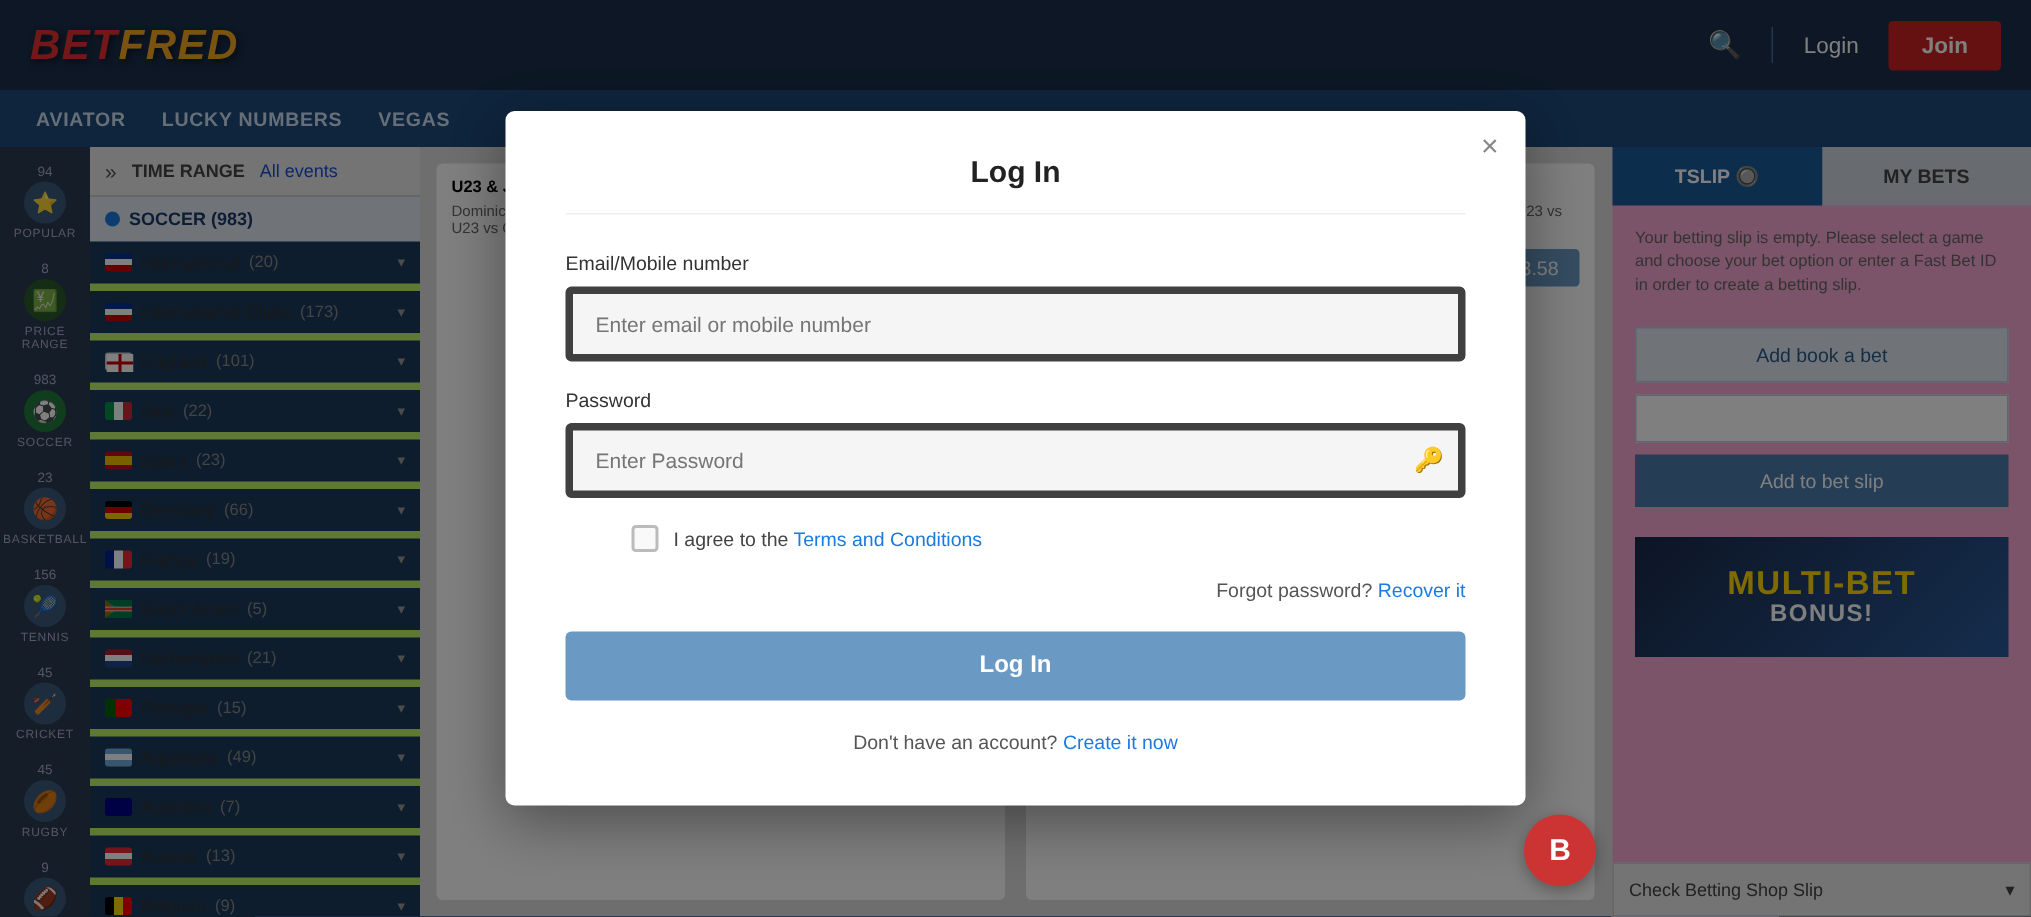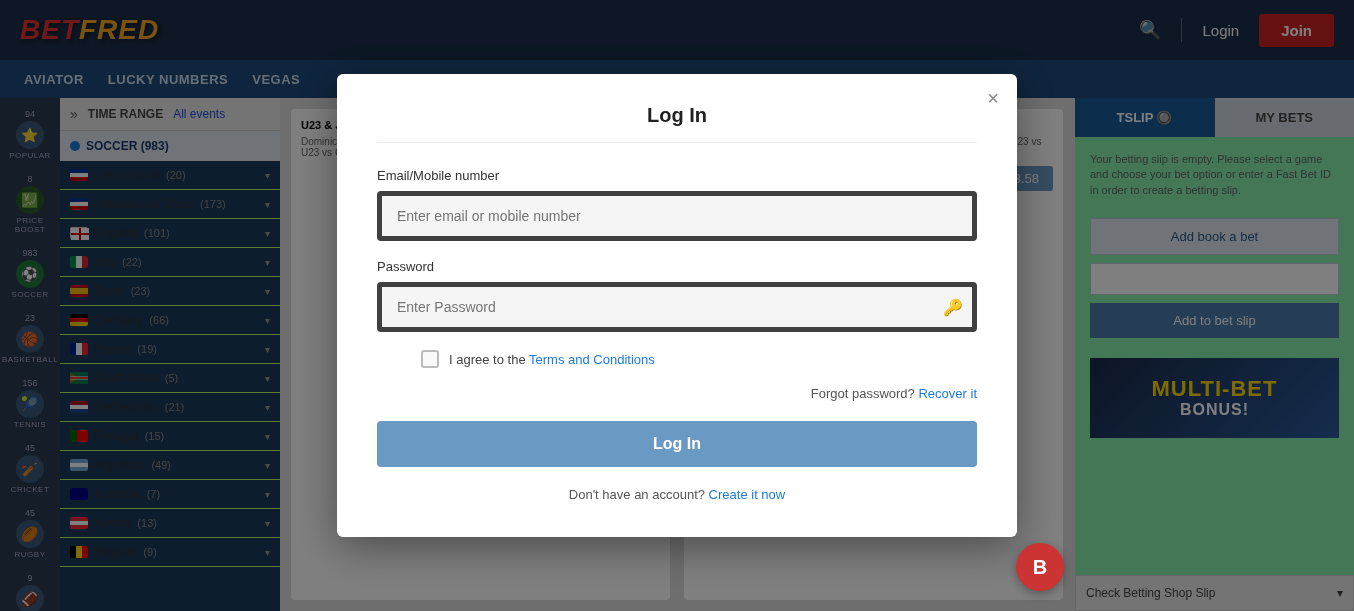--- a/index.html
+++ b/index.html
@@ -184,21 +184,21 @@
       border-radius: 50%;
       background: #1a7adf;
     }
     .sidebar-country-item {
       display: flex;
       align-items: center;
       padding: 7px 10px;
       font-size: 12px;
       color: #333;
       cursor: pointer;
-      border-bottom: 1px solid #bef264;
+      border-bottom: 5px solid #bef264;
       gap: 8px;
       justify-content: space-between;
     }
     .country-flag {
       width: 18px;
       height: 12px;
       border-radius: 2px;
       flex-shrink: 0;
     }
     .country-name-wrap {
@@ -231,21 +231,21 @@
     .center-content {
       flex: 1;
       background: #e8e8e8;
       overflow: hidden;
       position: relative;
     }
 
     
     .right-panel {
       width: 280px;
-      background: #86efac;
+      background: #f9a8d4;
       border-left: 1px solid #ddd;
       display: flex;
       flex-direction: column;
       flex-shrink: 0;
     }
     .right-panel-header {
       display: flex;
       align-items: center;
     }
     .betslip-tab {
@@ -522,21 +522,21 @@
 
   <div class="sport-icons">
     <div class="sport-icon-item">
       <span class="badge">94</span>
       <div class="icon-circle">⭐</div>
       <span class="sport-label">POPULAR</span>
     </div>
     <div class="sport-icon-item price-boost">
       <span class="badge">8</span>
       <div class="icon-circle">💹</div>
-      <span class="sport-label">PRICE BOOST</span>
+      <span class="sport-label">PRICE RANGE</span>
     </div>
     <div class="sport-icon-item active">
       <span class="badge">983</span>
       <div class="icon-circle">⚽</div>
       <span class="sport-label">SOCCER</span>
     </div>
     <div class="sport-icon-item">
       <span class="badge">23</span>
       <div class="icon-circle">🏀</div>
       <span class="sport-label">BASKETBALL</span>

